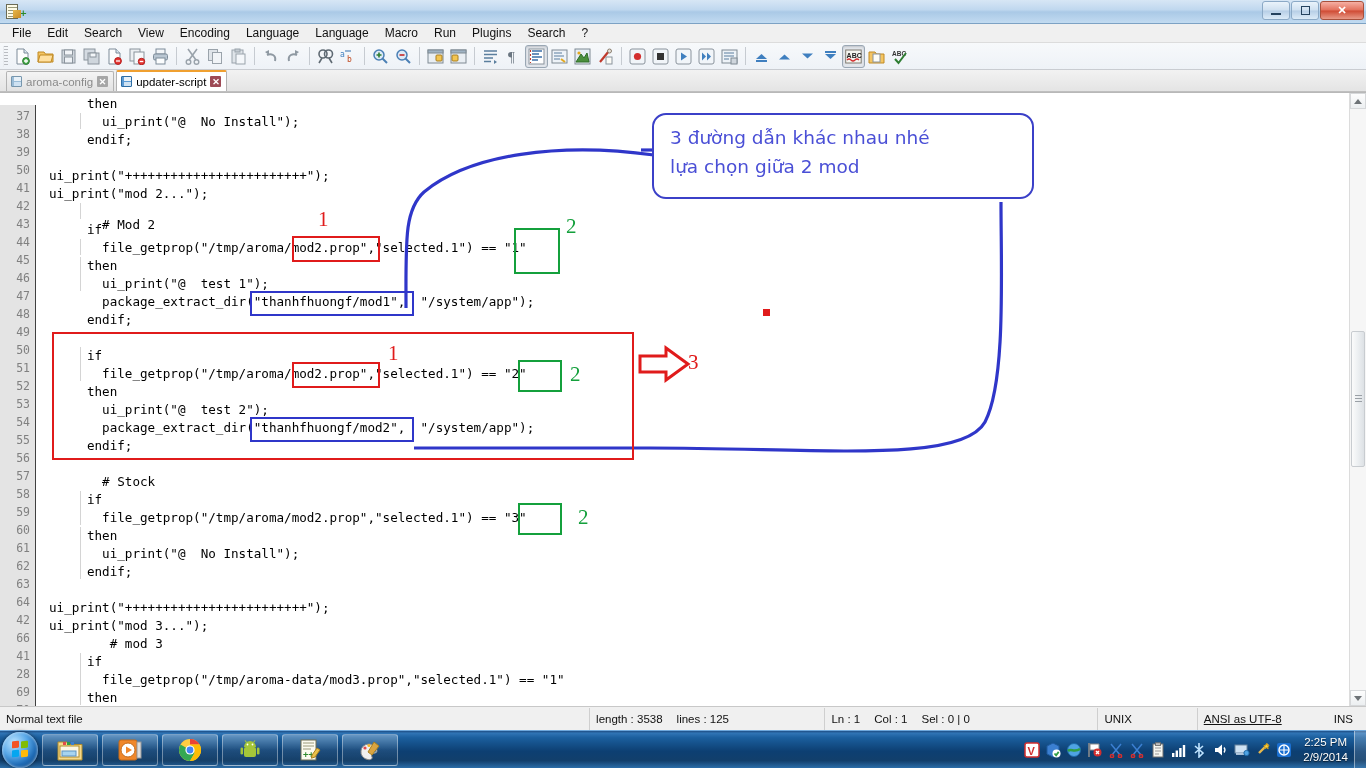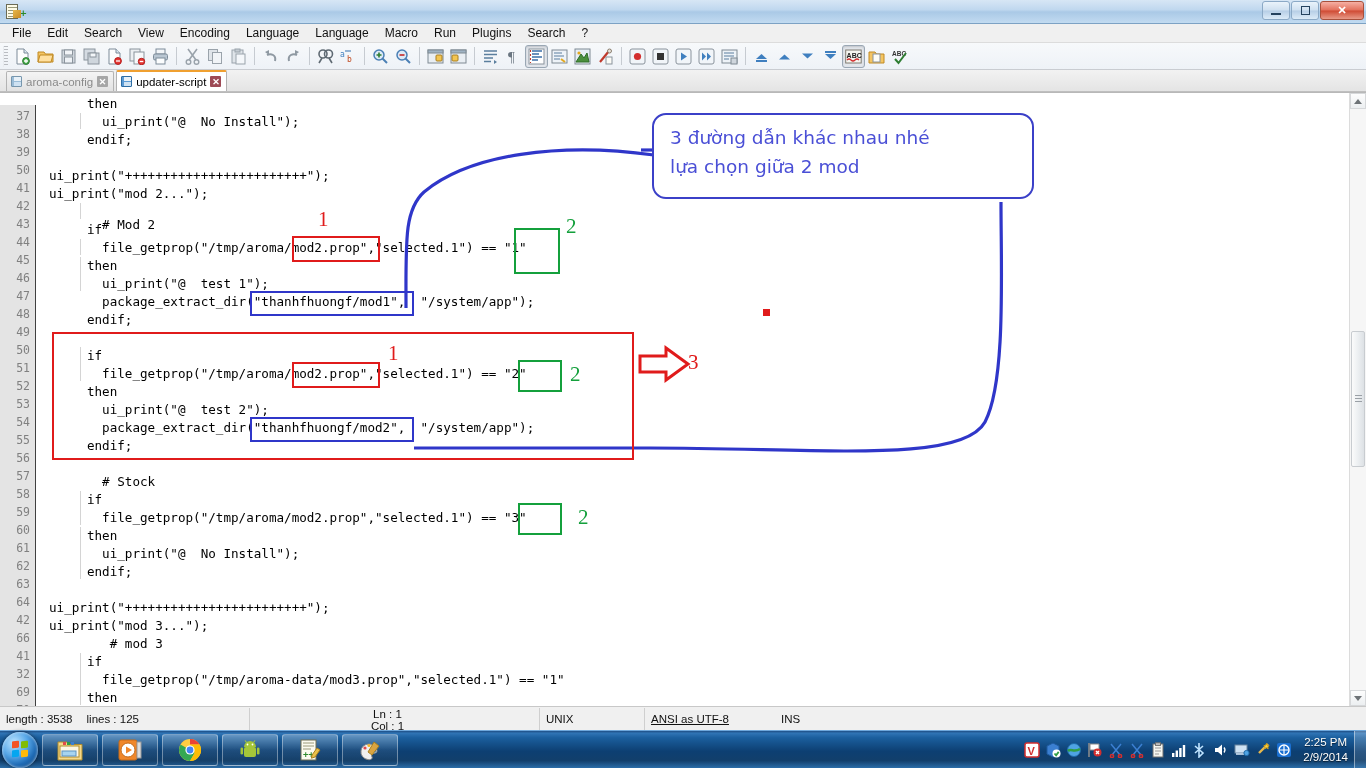--- a/index.html
+++ b/index.html
@@ -594,21 +594,21 @@
       <div class="ln" style="top:380px">58</div>
       <div class="ln" style="top:398px">59</div>
       <div class="ln" style="top:416px">60</div>
       <div class="ln" style="top:434px">61</div>
       <div class="ln" style="top:452px">62</div>
       <div class="ln" style="top:470px">63</div>
       <div class="ln" style="top:488px">64</div>
       <div class="ln" style="top:506px">42</div>
       <div class="ln" style="top:524px">66</div>
       <div class="ln" style="top:542px">41</div>
-      <div class="ln" style="top:560px">32</div>
+      <div class="ln" style="top:560px">28</div>
       <div class="ln" style="top:578px">69</div>
       <div class="ln" style="top:596px">70</div>
     </div>
 
     <div class="fold"></div>
 
     <div class="codearea">
       <div class="cl" style="top:2px">     then</div>
       <div class="cl" style="top:20px">       ui_print("@  No Install");</div>
       <div class="cl" style="top:38px">     endif;</div>
@@ -704,25 +704,26 @@
     <path d="M4,16 L30,16 L30,8 L52,24 L30,40 L30,32 L4,32 Z" fill="#ffffff" stroke="#e01b1b" stroke-width="3"></path>
   </svg>
   <div class="num red" style="left:688px; top:352px;">3</div>
 
   <div class="ann box-green" style="left:518px; top:503px; width:44px; height:32px;"></div>
   <div class="num green" style="left:578px; top:507px;">2</div>
 
   <div class="reddot" style="left:763px; top:309px;"></div>
 
   <div class="statusbar">
+    <div class="sb-cell" style="width:628px;">Normal text file</div>
     <div class="sb-cell" style="width:250px;">
       <span class="sb-sub">length : 3538</span>
       <span>lines : 125</span>
     </div>
-    <div class="sb-cell" style="width:290px;flex-direction:column;">
+    <div class="sb-cell" style="width:290px;">
       <span class="sb-sub">Ln : 1</span>
       <span class="sb-sub">Col : 1</span>
       <span>Sel : 0 | 0</span>
     </div>
     <div class="sb-cell" style="width:105px;">UNIX</div>
     <div class="sb-cell" style="width:65px; border-right:none;text-decoration:underline;">ANSI as UTF-8</div>
     <div class="sb-cell" style="width:40px; margin-left:65px; border-right:none;">INS</div>
   </div>
 
   <div class="taskbar">

